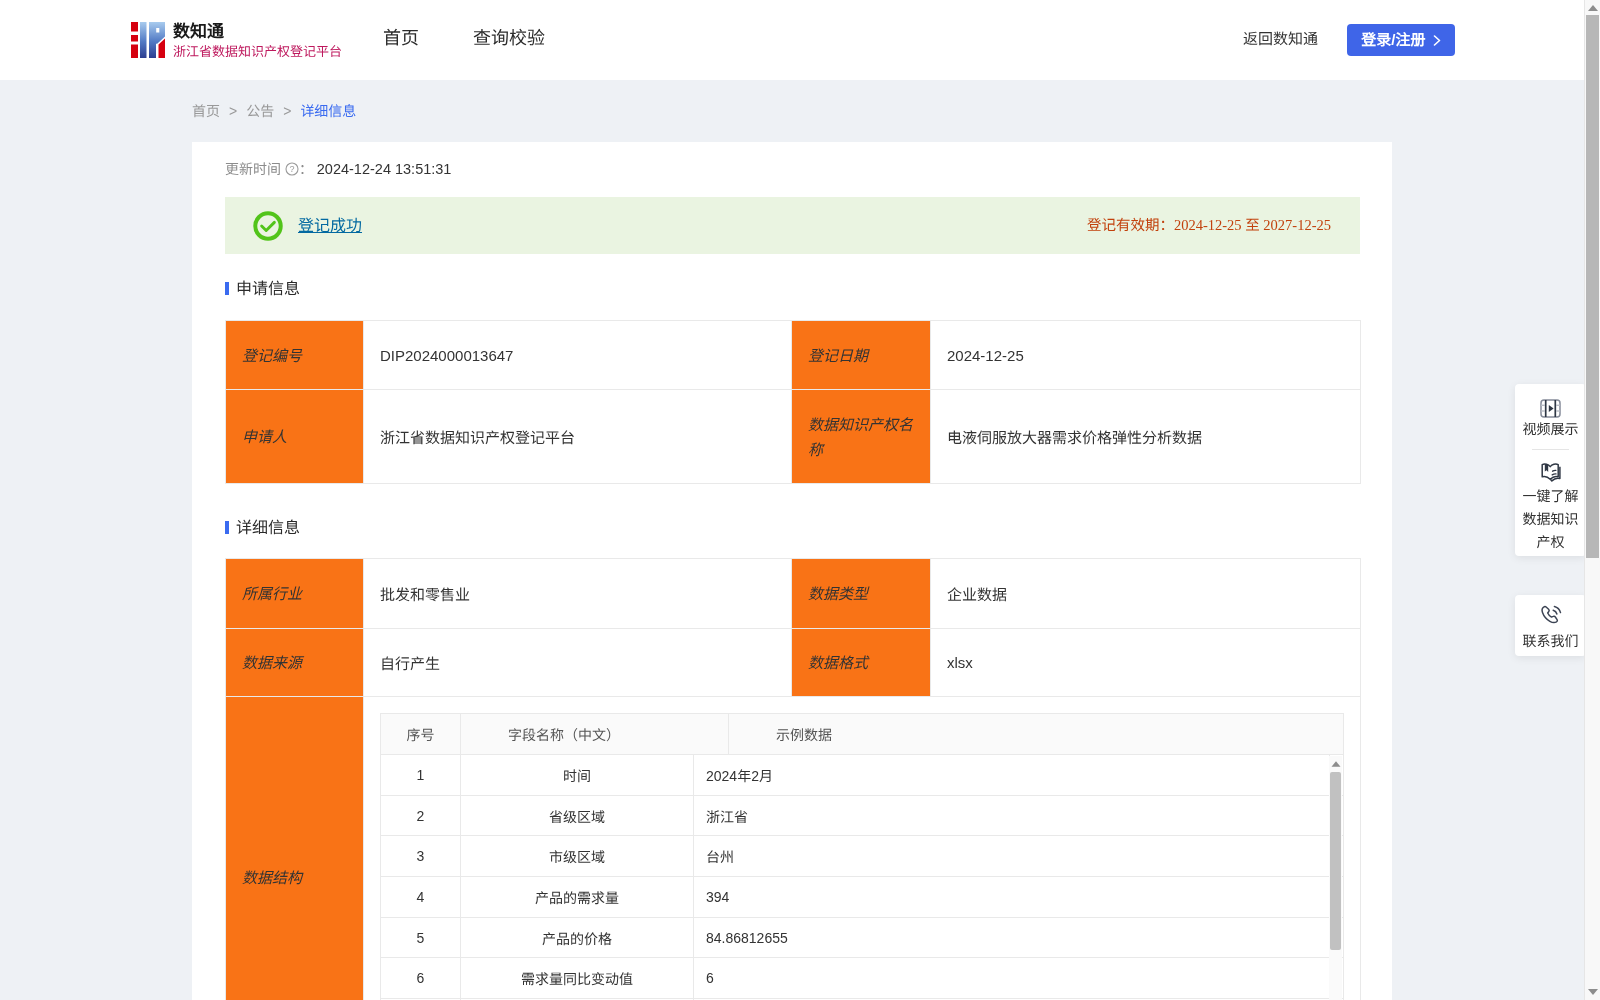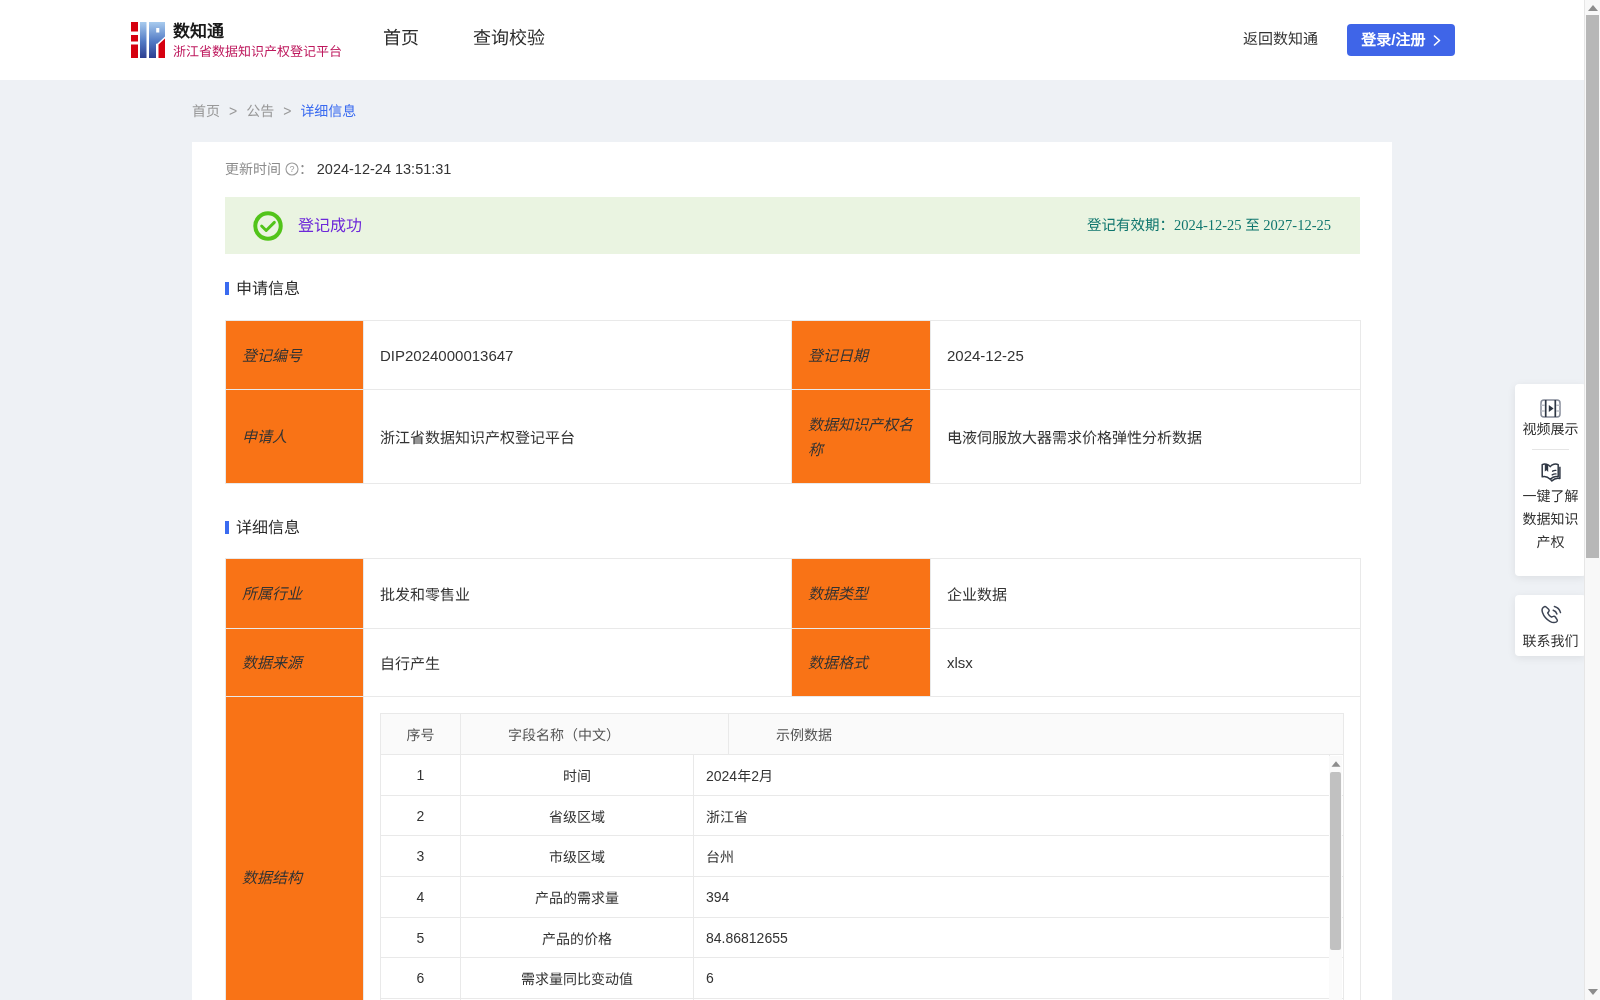--- a/index.html
+++ b/index.html
@@ -21,22 +21,22 @@
 #crumb .sep { margin:0 9px; color:#999; }
 #crumb .cur { color:#3a6bf0; }
 
 
 #card { position:absolute; left:192px; top:142px; width:1200px; height:920px; background:#fff; }
 
 #updrow { position:absolute; left:33px; top:16px; height:16px; font-size:14px; color:#8c8c8c; }
 #upddate { font-size:14.5px; color:#333; }
 
 #banner { position:absolute; left:33px; top:55px; width:1135px; height:57px; background:#eaf4e1; }
-#bannertext { position:absolute; left:73px; top:0; line-height:57px; font-size:16px; color:#6d28d9; }
-#bannerright { position:absolute; right:29px; top:0; line-height:57px; font-size:14.5px; color:#0f766e; font-family:"Liberation Serif",serif; }
+#bannertext { position:absolute; left:73px; top:0; line-height:57px; font-size:16px; color:#0369a1;text-decoration:underline; }
+#bannerright { position:absolute; right:29px; top:0; line-height:57px; font-size:14.5px; color:#c2410c; font-family:"Liberation Serif",serif; }
 
 .sectitle { position:absolute; left:33px; font-size:16px; font-weight:500; color:#2b2b2b; }
 .sectitle .bar { display:inline-block; width:4px; height:13px; background:#3a6bf0; margin-right:7px; position:relative; top:1px; }
 
 table.info { position:absolute; left:33px; border-collapse:collapse; table-layout:fixed; width:1135px; }
 table.info td { border:1px solid #e9e9e9; font-size:15px; color:#333; padding:8px 16px; vertical-align:middle; }
 table.info td.lbl { background:#f97316; width:138px; line-height:25px;font-style:italic; }
 table.info td.val { background:#fff; }
 
 
@@ -206,21 +206,21 @@
         <div class="c2">价格同比变动值</div>
         <div class="c3">3</div>
       </div>
     <div id="innersb">
       <div class="tri-up" style="top:5px; left:1.5px; transform:scale(0.9);"></div>
       <div class="thumb"></div>
     </div>
   </div>
 </div>
 
-<div class="floatcard" id="float1" style="left:1515px; top:384px; width:71px; height:192px;">
+<div class="floatcard" id="float1" style="left:1515px; top:384px; width:71px; height:172px;">
   <svg style="margin-top:15px; display:block; margin-left:auto; margin-right:auto;" width="21" height="19" viewBox="0 0 21 19">
     <rect x="1" y="1" width="19" height="17" rx="3" fill="none" stroke="#858b99" stroke-width="1.5"></rect>
     <line x1="5.7" y1="1" x2="5.7" y2="18" stroke="#2f3744" stroke-width="1.7"></line>
     <line x1="15.3" y1="1" x2="15.3" y2="18" stroke="#2f3744" stroke-width="1.7"></line>
     <line x1="1" y1="6.3" x2="5" y2="6.3" stroke="#b9bdc6" stroke-width="1.4"></line>
     <line x1="1" y1="12" x2="5" y2="12" stroke="#b9bdc6" stroke-width="1.4"></line>
     <line x1="16" y1="6.3" x2="20" y2="6.3" stroke="#b9bdc6" stroke-width="1.4"></line>
     <line x1="16" y1="12" x2="20" y2="12" stroke="#b9bdc6" stroke-width="1.4"></line>
     <path d="M8.8,6 L13.6,9.5 L8.8,13 Z" fill="#2f3744"></path>
   </svg>

